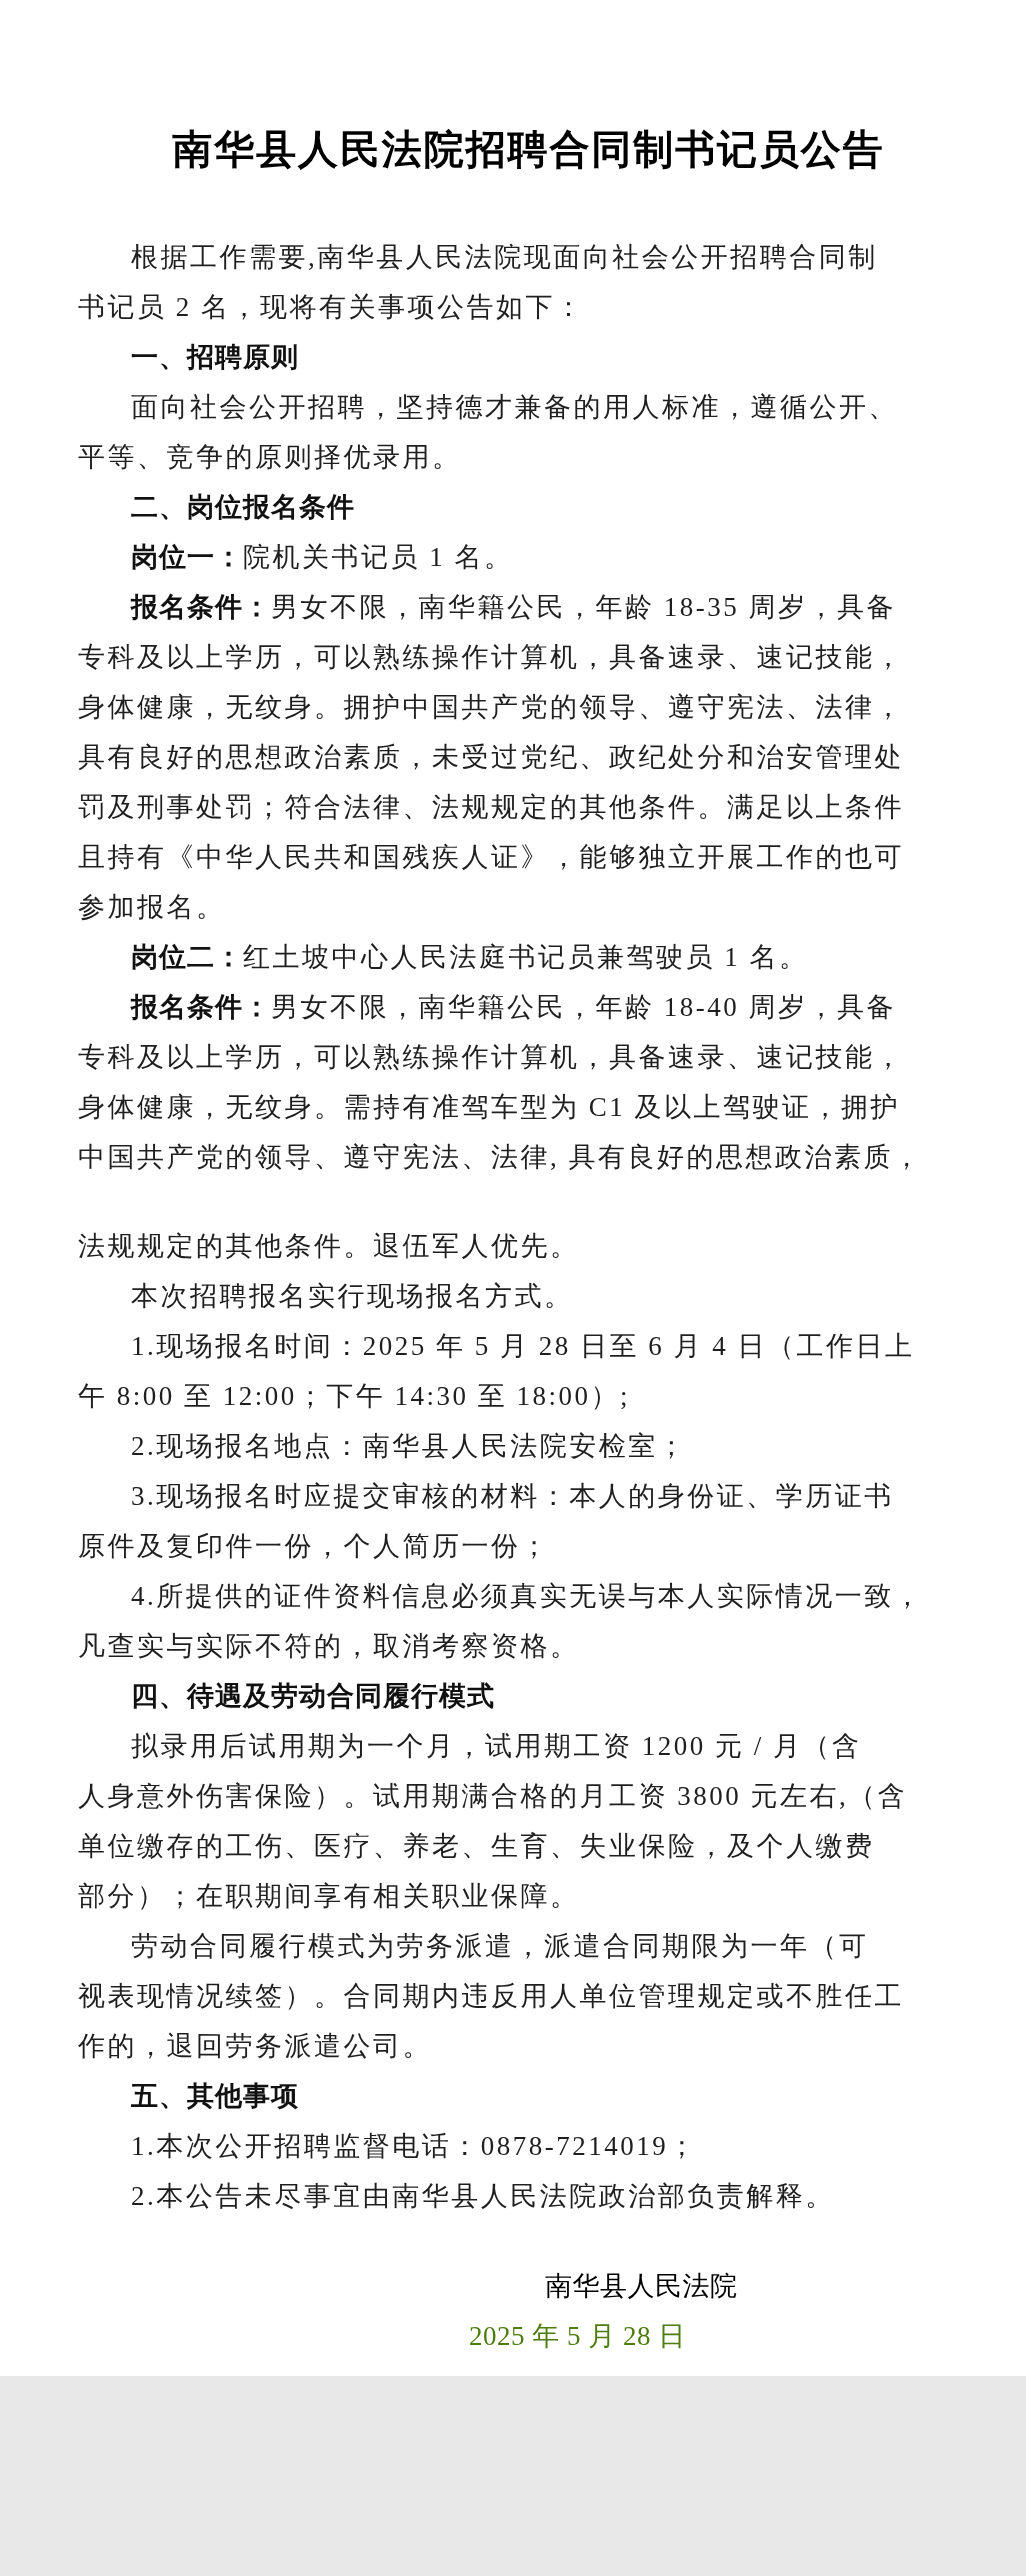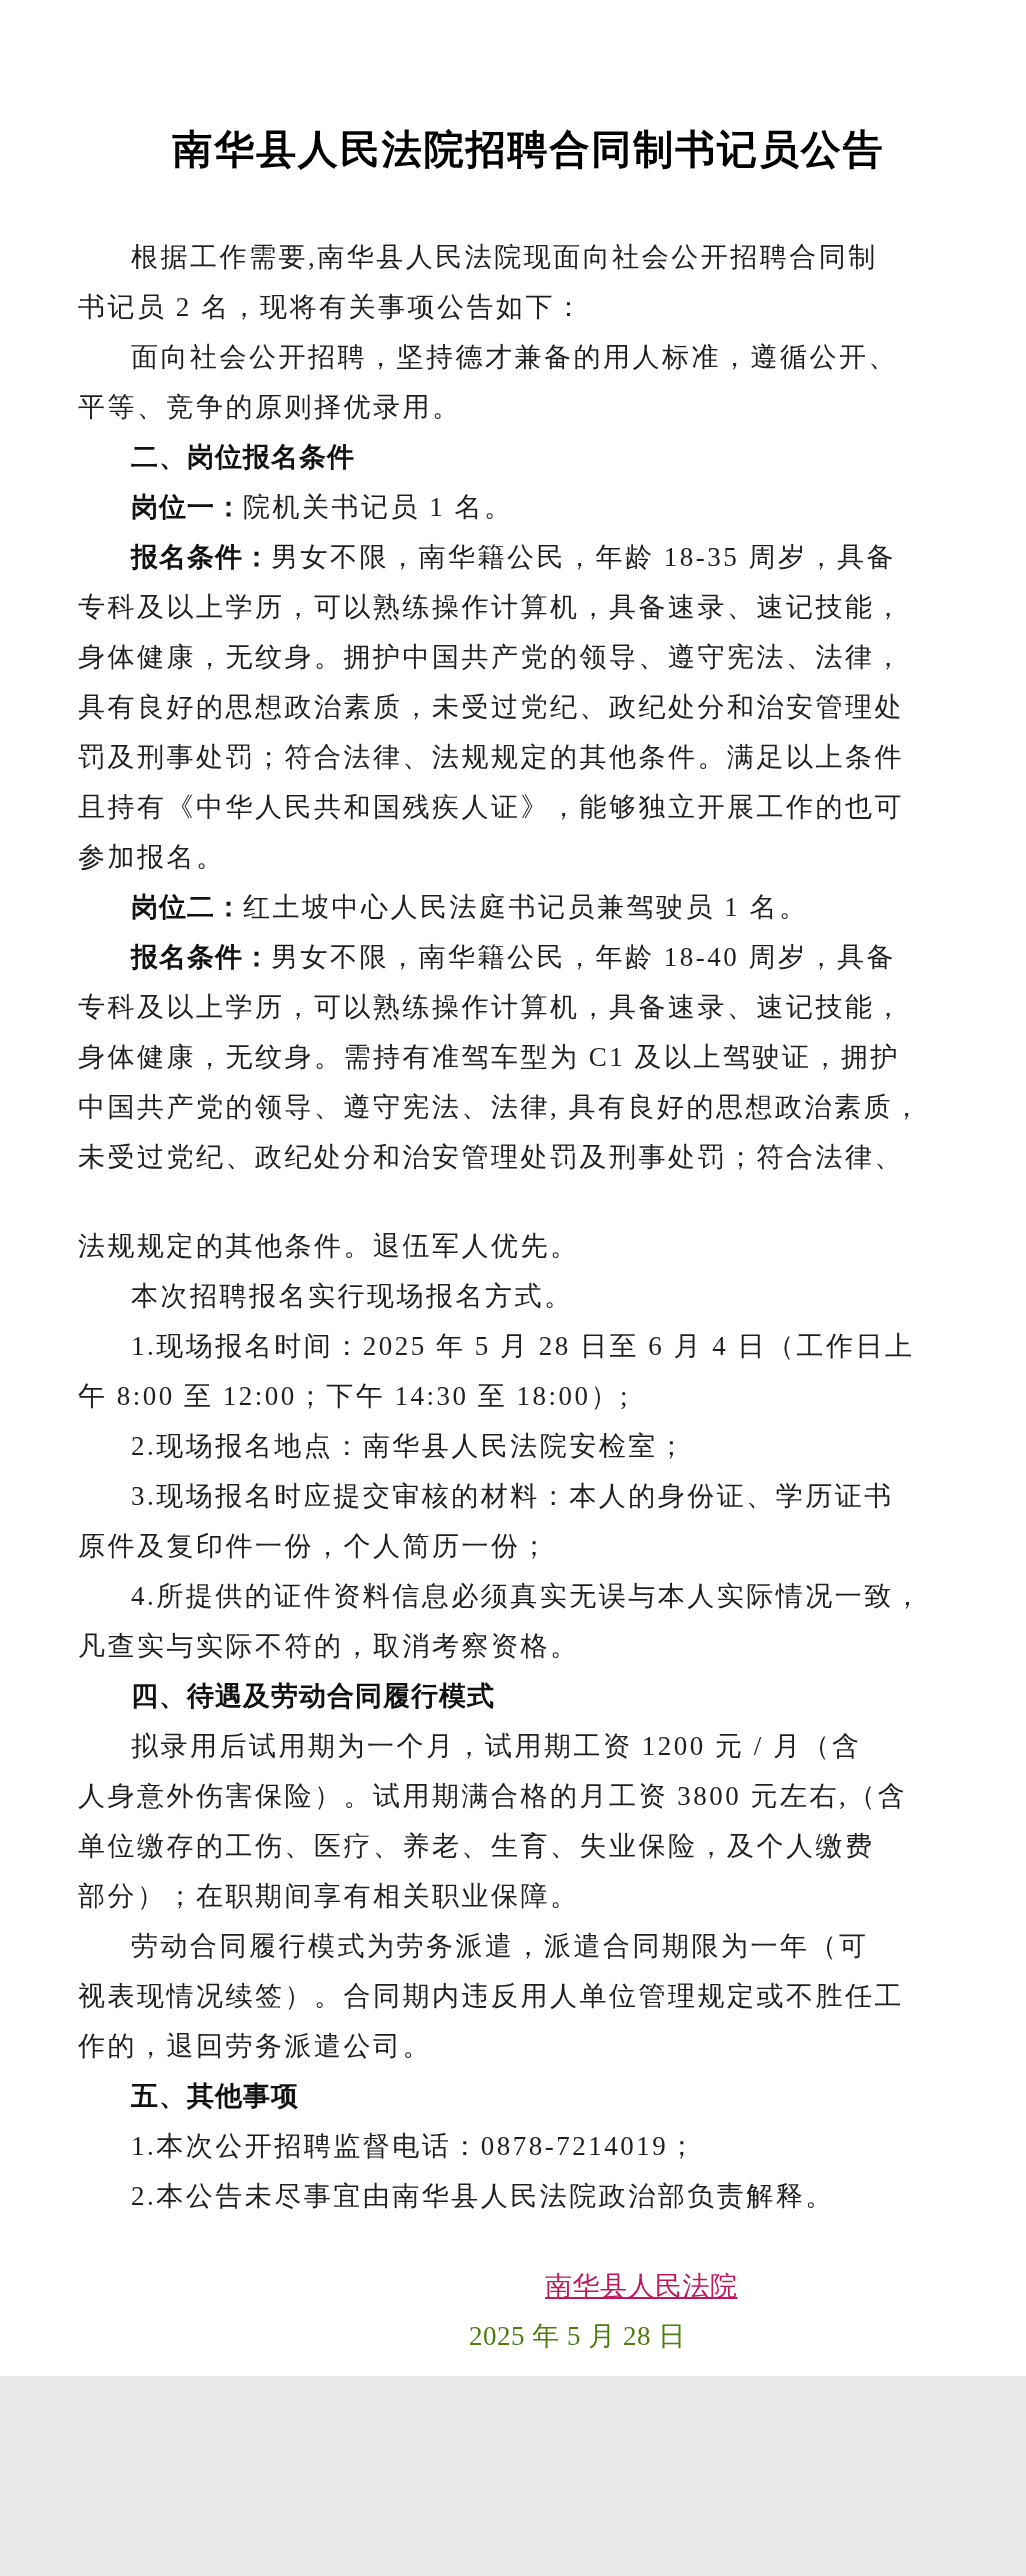--- a/index.html
+++ b/index.html
@@ -51,57 +51,56 @@
     letter-spacing:1px;
     color:#111111;
   }
   .sig{
     font-size:27px;
     line-height:50px;
     letter-spacing:0.5px;
     margin-left:545px;
     margin-top:40px;
     white-space:nowrap;
-    color:#be185d;
-    text-decoration:underline;
+    color:#000000;
   }
   .date{
     font-size:27px;
     line-height:50px;
     letter-spacing:0.5px;
     margin-left:469px;
     white-space:nowrap;
     color:#4d7c0f;
   }
 </style>
 </head>
 <body>
 
 <div class="page">
   <h1 class="title">南华县人民法院招聘合同制书记员公告</h1>
   <div class="doc-body" id="doc-body">
       <div class="bline indent">根据工作需要,南华县人民法院现面向社会公开招聘合同制</div>
       <div class="bline">书记员 2 名，现将有关事项公告如下：</div>
+      <div class="bline heading indent">一、招聘原则</div>
       <div class="bline indent">面向社会公开招聘，坚持德才兼备的用人标准，遵循公开、</div>
       <div class="bline">平等、竞争的原则择优录用。</div>
       <div class="bline heading indent">二、岗位报名条件</div>
       <div class="bline indent"><span class="label">岗位一：</span>院机关书记员 1 名。</div>
       <div class="bline indent"><span class="label">报名条件：</span>男女不限，南华籍公民，年龄 18-35 周岁，具备</div>
       <div class="bline">专科及以上学历，可以熟练操作计算机，具备速录、速记技能，</div>
       <div class="bline">身体健康，无纹身。拥护中国共产党的领导、遵守宪法、法律，</div>
       <div class="bline">具有良好的思想政治素质，未受过党纪、政纪处分和治安管理处</div>
       <div class="bline">罚及刑事处罚；符合法律、法规规定的其他条件。满足以上条件</div>
       <div class="bline">且持有《中华人民共和国残疾人证》，能够独立开展工作的也可</div>
       <div class="bline">参加报名。</div>
       <div class="bline indent"><span class="label">岗位二：</span>红土坡中心人民法庭书记员兼驾驶员 1 名。</div>
       <div class="bline indent"><span class="label">报名条件：</span>男女不限，南华籍公民，年龄 18-40 周岁，具备</div>
       <div class="bline">专科及以上学历，可以熟练操作计算机，具备速录、速记技能，</div>
       <div class="bline">身体健康，无纹身。需持有准驾车型为 C1 及以上驾驶证，拥护</div>
       <div class="bline">中国共产党的领导、遵守宪法、法律, 具有良好的思想政治素质，</div>
-      <div class="bline">未受过党纪、政纪处分和治安管理处罚及刑事处罚；符合法律、</div>
       <div class="bline" style="margin-top: 39px;">法规规定的其他条件。退伍军人优先。</div>
       <div class="bline indent">本次招聘报名实行现场报名方式。</div>
       <div class="bline indent">1.现场报名时间：2025 年 5 月 28 日至 6 月 4 日（工作日上</div>
       <div class="bline">午 8:00 至 12:00；下午 14:30 至 18:00）;</div>
       <div class="bline indent">2.现场报名地点：南华县人民法院安检室；</div>
       <div class="bline indent">3.现场报名时应提交审核的材料：本人的身份证、学历证书</div>
       <div class="bline">原件及复印件一份，个人简历一份；</div>
       <div class="bline indent">4.所提供的证件资料信息必须真实无误与本人实际情况一致，</div>
       <div class="bline">凡查实与实际不符的，取消考察资格。</div>
       <div class="bline heading indent">四、待遇及劳动合同履行模式</div>

